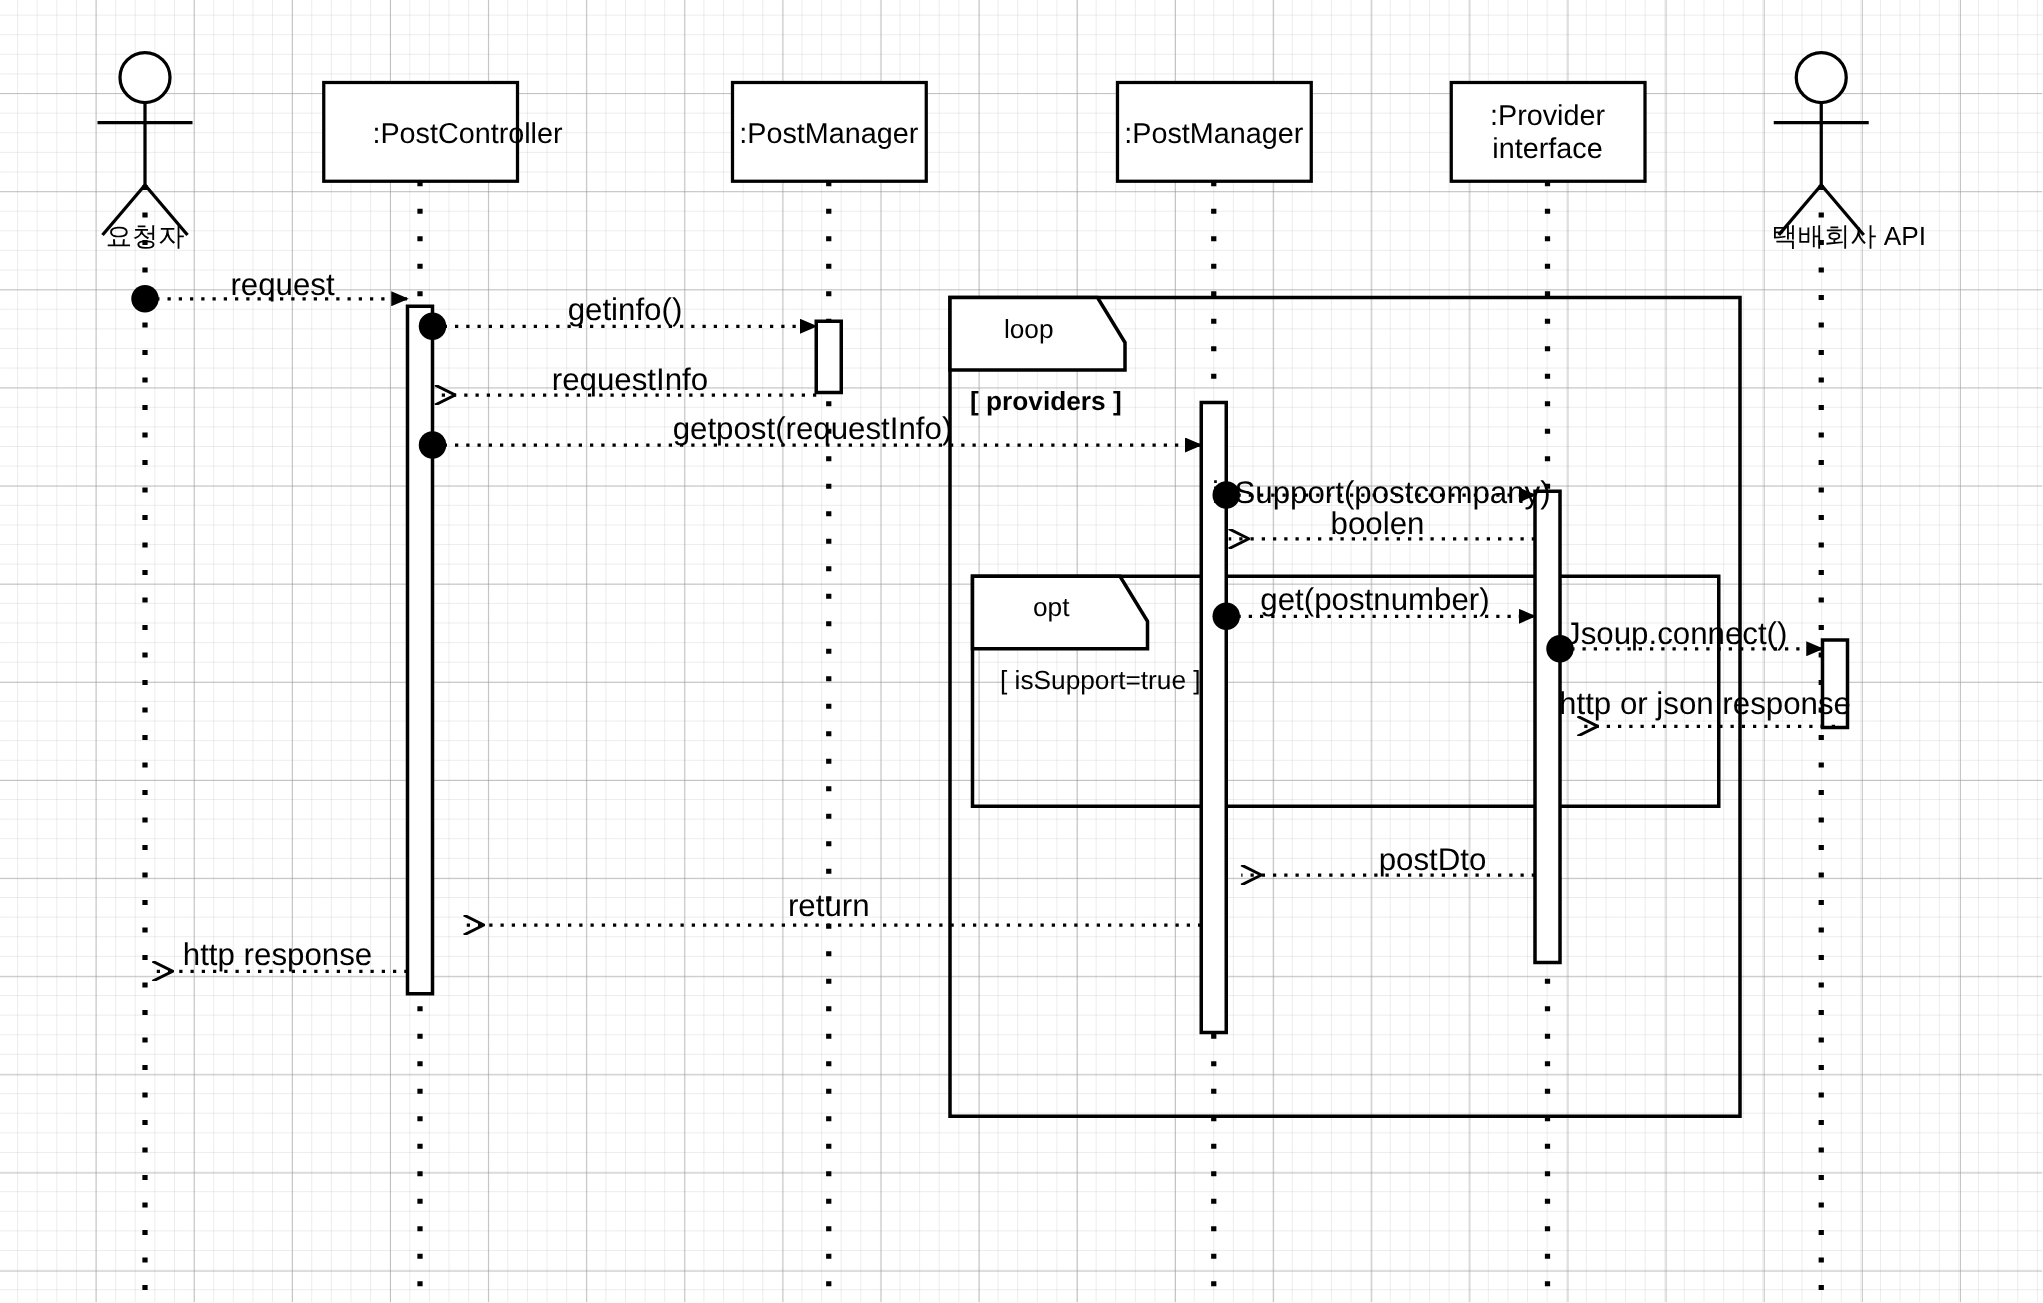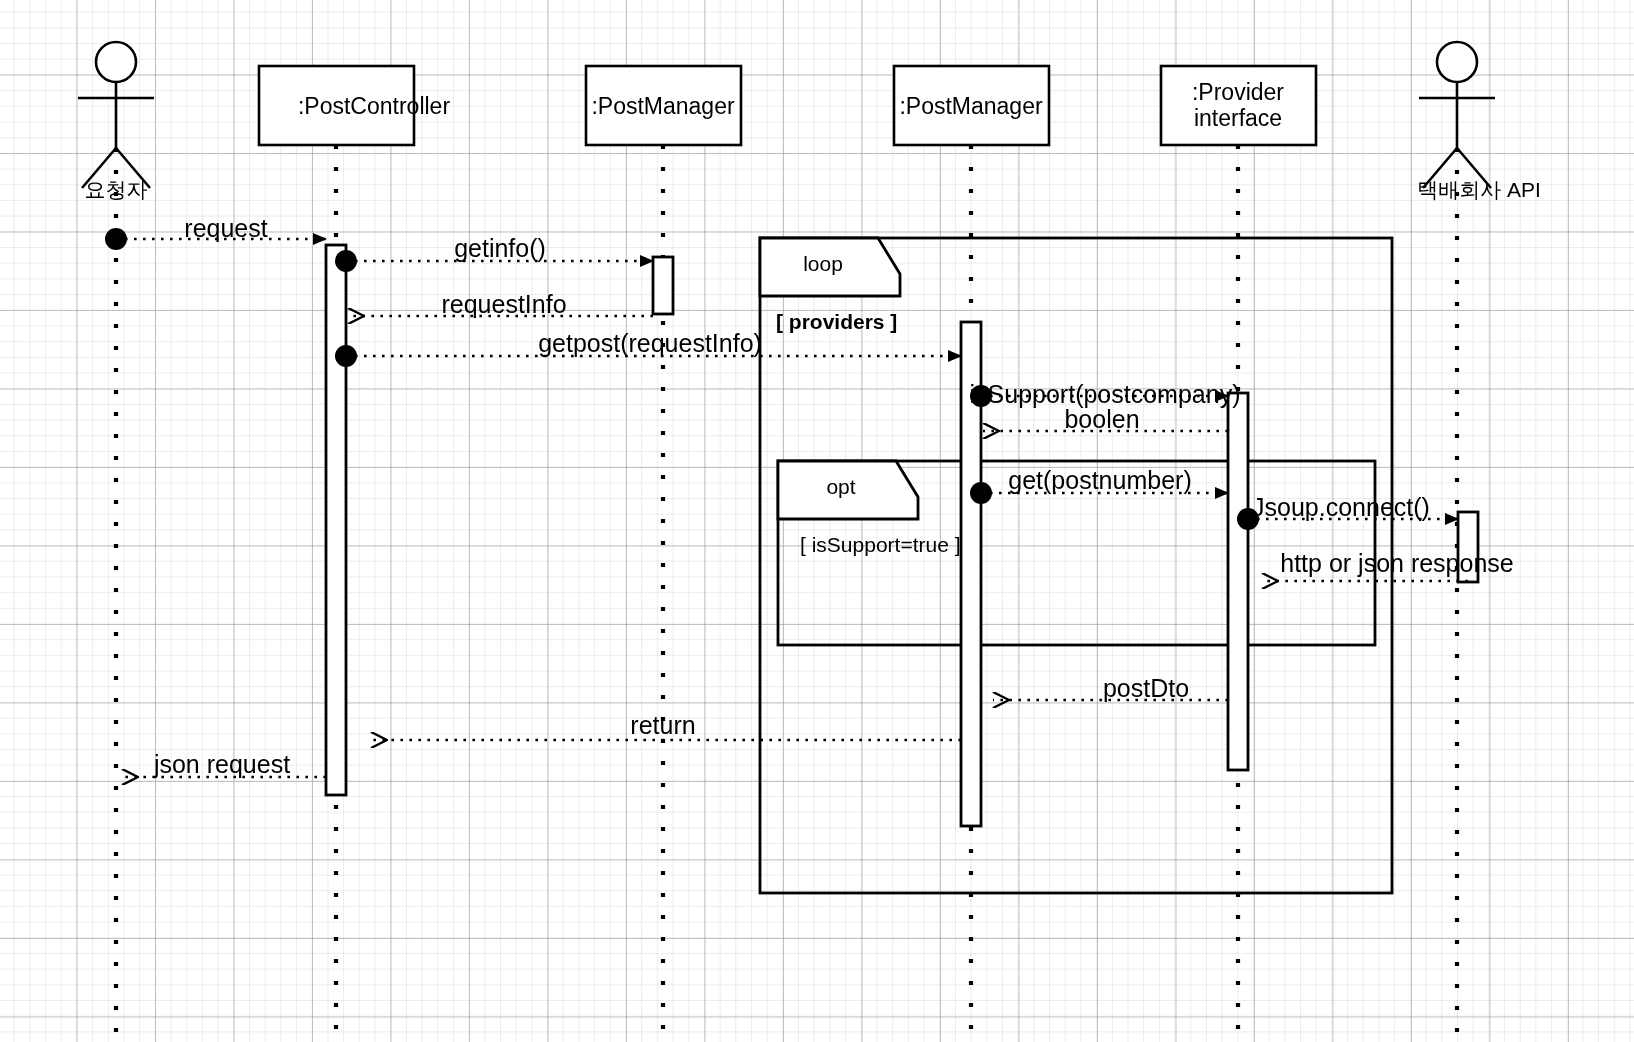--- a/index.html
+++ b/index.html
@@ -182,19 +182,19 @@
       <div class="lbl frag-op" style="left: 841px; top: 475px;">opt</div>
       <div class="lbl frag-guard" style="left: 776px; top: 533px; padding-left: 24px;">[ isSupport=true ]</div>
       <div class="lbl msg-label" style="left: 226px; top: 214px;">request</div>
       <div class="lbl msg-label" style="left: 500px; top: 234px;">getinfo()</div>
       <div class="lbl msg-label" style="left: 504px; top: 290px;">requestInfo</div>
       <div class="lbl msg-label" style="left: 650px; top: 329px;">getpost(requestInfo)</div>
       <div class="lbl msg-label" style="left: 1105px; top: 368px; margin-top: 12px;">isSupport(postcompany)</div>
       <div class="lbl msg-label" style="left: 1102px; top: 405px;">boolen</div>
       <div class="lbl msg-label" style="left: 1100px; top: 466px;">get(postnumber)</div>
       <div class="lbl msg-label" style="left: 1341px; top: 493px;">Jsoup.connect()</div>
-      <div class="lbl msg-label" style="left: 1364px; top: 549px; margin-left: 33px;">http or json response</div>
+      <div class="lbl msg-label" style="left: 1364px; top: 549px;">http or json response</div>
       <div class="lbl msg-label" style="left: 1106px; top: 674px; margin-left: 40px;">postDto</div>
       <div class="lbl msg-label" style="left: 663px; top: 711px;">return</div>
-      <div class="lbl msg-label" style="left: 222px; top: 750px;">json request</div>
+      <div class="lbl msg-label" style="left: 222px; top: 750px;">http response</div>
     </div>
 
 </div>
 
 </body></html>

